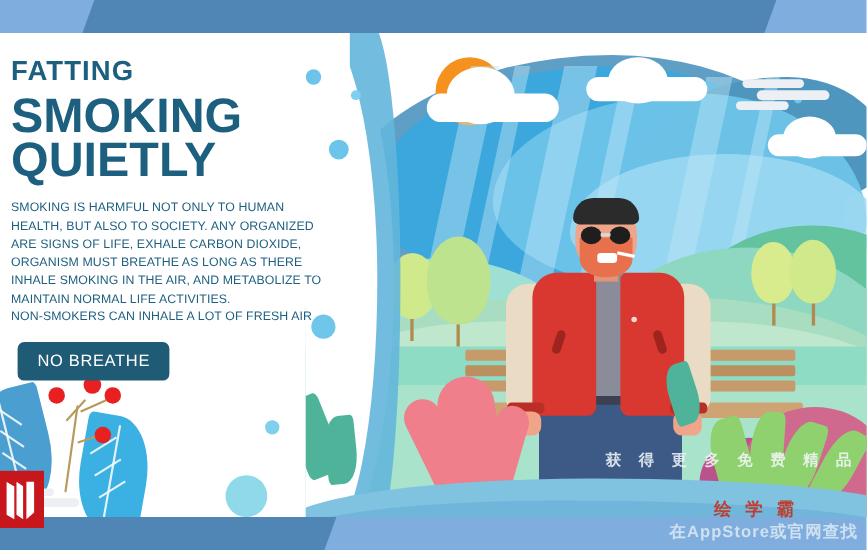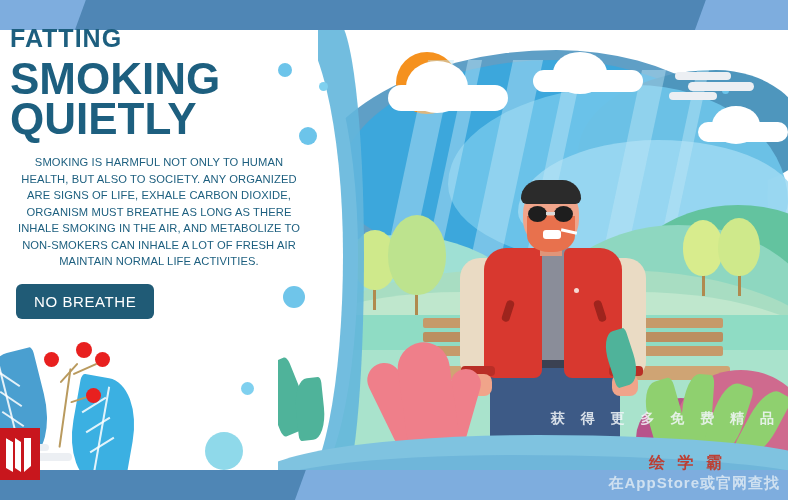--- a/index.html
+++ b/index.html
@@ -9,26 +9,26 @@
   
   .bar{position:absolute;left:0;width:788px;overflow:hidden;}
   .bar-top{top:0;height:30px;background:#7eadde;}
   .bar-bottom{top:470px;height:30px;background:#7eadde;}
   .bar-top .slab{position:absolute;top:-6px;left:80px;width:620px;height:44px;background:#4f86b5;
         transform:skewX(-20deg);}
   .bar-bottom .slab{position:absolute;top:-6px;left:-220px;width:520px;height:44px;background:#4f86b5;
         transform:skewX(-20deg);}
 
   
-  .txt-col{position:absolute;left:8px;top:24px;width:300px;}
+  .txt-col{position:absolute;left:8px;top:51px;width:300px;}
   .eyebrow{font-size:25px;font-weight:bold;letter-spacing:1px;color:#1d5f7f;margin:0 0 6px 2px;}
   .headline{font-size:44px;line-height:.92;font-weight:bold;letter-spacing:0px;color:#1d5f7f;margin:0 0 0 2px;}
   .headline div{display:block;}
   .body-copy{margin:14px 0 0 2px;font-size:11.2px;line-height:1.48;color:#1d5f7f;letter-spacing:.1px;}
-  .body-copy div{white-space:nowrap;text-align:center;}
+  .body-copy div{white-space:nowrap;}
   .cta{display:inline-block;margin:14px 0 0 8px;padding:9px 18px;border-radius:6px;
        background:#205b76;color:#fff;font-size:15px;letter-spacing:.6px;border:none;cursor:pointer;}
 
   
   .scene{position:absolute;left:278px;top:30px;width:510px;height:440px;overflow:hidden;}
   .scene > *{position:absolute;}
 
   .sky-blob{left:20px;top:20px;width:470px;height:230px;background:#5f9fc6;
         border-radius:55% 45% 40% 60% / 70% 60% 40% 30%;}
   .sky-blob2{left:60px;top:30px;width:430px;height:210px;background:#3aa7dd;
@@ -323,22 +323,22 @@
     <div class="headline">
       <div>SMOKING</div>
       <div>QUIETLY</div>
     </div>
     <div class="body-copy">
       <div>SMOKING IS HARMFUL NOT ONLY TO HUMAN</div>
       <div>HEALTH, BUT ALSO TO SOCIETY. ANY ORGANIZED</div>
       <div>ARE SIGNS OF LIFE, EXHALE CARBON DIOXIDE,</div>
       <div>ORGANISM MUST BREATHE AS LONG AS THERE</div>
       <div>INHALE SMOKING IN THE AIR, AND METABOLIZE TO</div>
+      <div>MAINTAIN NORMAL LIFE ACTIVITIES.</div>
       <div>NON-SMOKERS CAN INHALE A LOT OF FRESH AIR</div>
-      <div>MAINTAIN NORMAL LIFE ACTIVITIES.</div>
     </div>
     <button class="cta">NO BREATHE</button>
   </div>
 
   <div class="bar bar-bottom">
     <div class="slab"></div>
   </div>
 
   <div class="wm wm-cn-mid">以人为</div>
   <div class="wm wm-r1">获 得 更 多 免 费 精 品</div>

